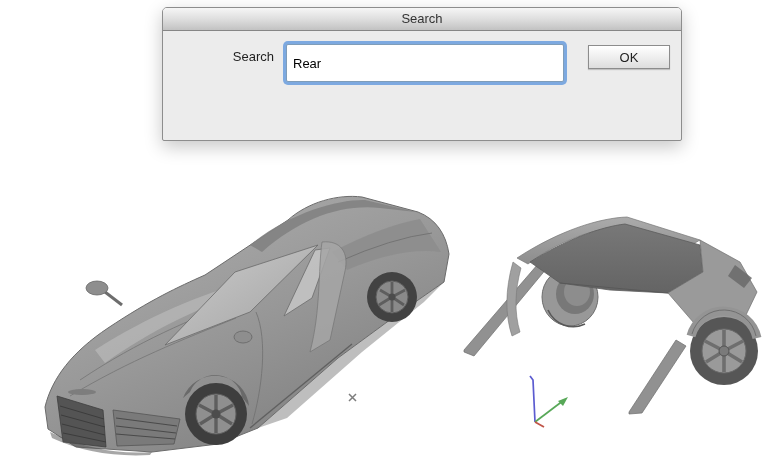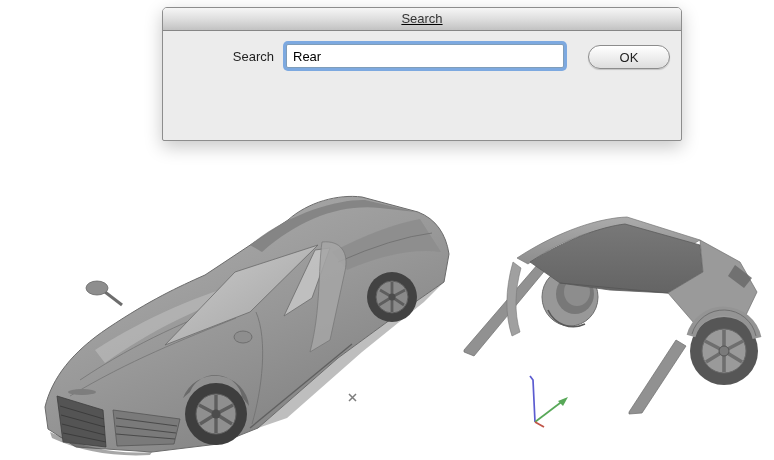--- a/index.html
+++ b/index.html
@@ -13,57 +13,56 @@
 
   
   .dialog {
     position:absolute; left:162px; top:7px;
     width:520px; height:134px;
     background:#ececec;
     border:1px solid #8d8d8d;
     border-radius:5px 5px 2px 2px;
     box-shadow:0 6px 18px rgba(0,0,0,0.22);
     box-sizing:border-box;
-    text-decoration:underline;
   }
   .titlebar {
     height:22px;
     background:linear-gradient(#f6f6f6, #dcdcdc 55%, #c2c2c2);
     border-bottom:1px solid #868686;
     border-radius:4px 4px 0 0;
     text-align:center;
     line-height:22px;
     font-size:13px;
     color:#333;
   }
   .field-label {
     position:absolute; left:0; top:41px;
     width:111px; text-align:right;
     font-size:13px; color:#1f1f1f;
   }
   .search-input {
     position:absolute; left:123px; top:36px;
     width:264px; height:22px;
-    padding:0 6px;
+    padding:7px 6px;
     font-family:"Liberation Sans", sans-serif;
     font-size:13px; color:#000;
     background:#ffffff;
     border:1px solid #7f9db9;
     border-radius:2px;
     outline:none;
     box-shadow:0 0 0 3px rgba(106,157,222,0.85);
   }
   .dlg-btn {
     position:absolute; left:425px;
     width:82px; height:24px;
     font-family:"Liberation Sans", sans-serif;
     font-size:13px; color:#222;
     background:linear-gradient(#ffffff, #ededed 55%, #dddddd);
     border:1px solid #8c8c8c;
-    border-radius:12px;
+    border-radius:0;
     box-shadow:0 1px 1px rgba(0,0,0,0.18);
     cursor:default;
   }
   .btn-ok     { top:37px; }
   .btn-cancel { top:81px; }
 
   
   .viewport {
     position:absolute; left:0; top:150px;
     width:774px; height:310px;

